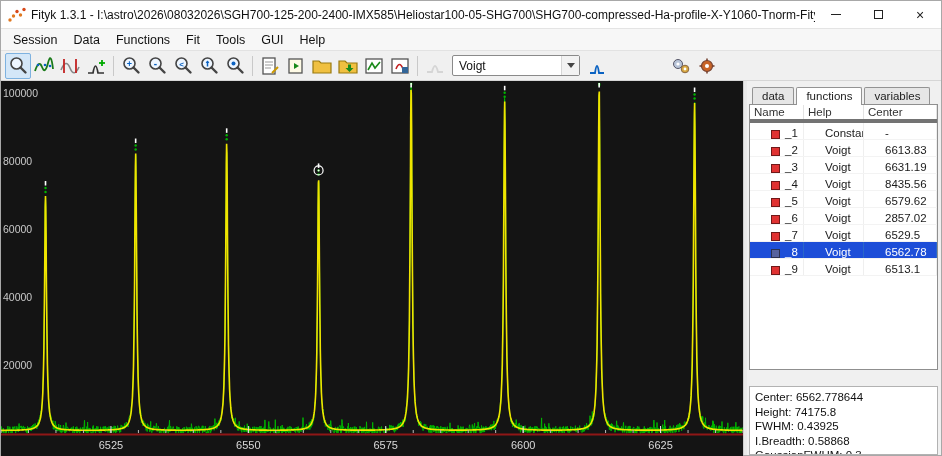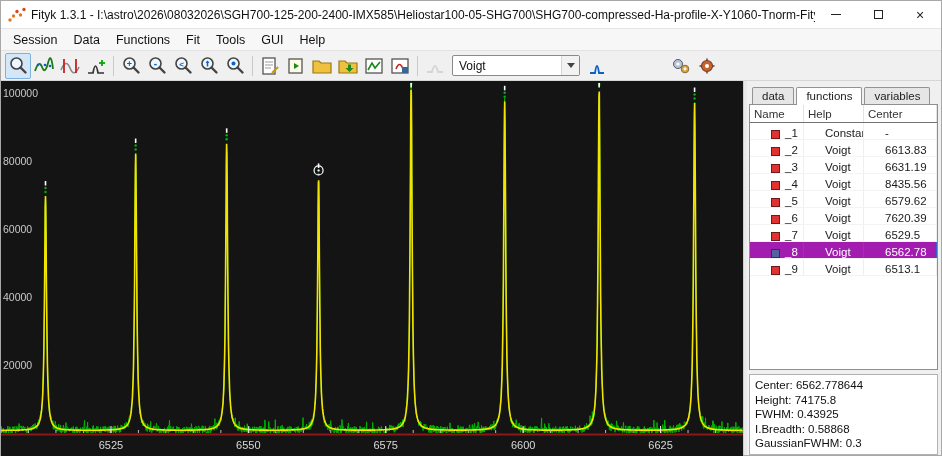--- a/index.html
+++ b/index.html
@@ -37,30 +37,30 @@
   .main{display:flex;flex:1;background:#f0f0f0;min-height:0}
   .plot{width:742px;height:376px;background:#141414;flex:0 0 742px}
   .sash{width:4px;flex:0 0 4px;background:#e9e9e9;border-left:1px solid #cfcfcf}
   .sidebar{flex:1;display:flex;flex-direction:column;padding:2px 3px 0 2px;min-width:0}
 
   .tabs{display:flex;align-items:flex-end;height:21px;gap:2px;padding-left:3px;flex:0 0 21px}
   .tab{font-size:11.5px;padding:2px 9px 2px;background:#e6e6e6;border:1px solid #939393;border-bottom:none;border-radius:2px 2px 0 0;color:#222}
   .tab.active{background:#fff;margin-bottom:-1px;padding-bottom:3px;position:relative;z-index:2}
 
   .func-table{background:#fff;border:1px solid #8f8f8f;height:266px;flex:0 0 266px;overflow:hidden;font-size:11.5px}
-  .thead{display:flex;height:18px;align-items:flex-end;border-bottom:1px solid #737373;color:#333}
+  .thead{display:flex;height:18px;align-items:flex-end;border-bottom:4px solid #737373;color:#333}
   .th{padding:0 4px;border-right:1px solid #e3e3e3;height:100%;display:flex;align-items:center}
   .c0{width:54px;flex:0 0 54px}.c1{width:60px;flex:0 0 60px}.c2{flex:1}
   .tr{display:flex;height:17px;align-items:center;border-bottom:1px solid #f3f3f3}
   .tr .td{padding:0 21px;border-right:1px solid #efefef;height:100%;display:flex;align-items:flex-end;white-space:nowrap;overflow:hidden}
-  .tr.selected{background:#a21caf;color:#fff}
+  .tr.selected{background:#1d4ed8;color:#fff}
   .tr.selected .td{border-right-color:#2a67c8}
   .swatch{width:9px;height:9px;display:inline-block;margin-right:5px;border:1px solid rgba(0,0,0,.5);flex:0 0 9px}
 
-  .info-panel{background:#fff;border:1px solid #b2b2b2;margin-top:4px;flex:1;overflow:hidden;font-size:11.5px;line-height:14.6px;padding:3px 5px;color:#111}
+  .info-panel{background:#fff;border:1px solid #b2b2b2;margin-top:16px;flex:1;overflow:hidden;font-size:11.5px;line-height:14.6px;padding:3px 5px;color:#111}
 </style>
 </head>
 <body>
 
 <div class="window">
 
   <div class="titlebar">
     <span class="app-icon">
       <svg viewBox="0 0 20 18" width="20" height="18">
         <circle cx="3" cy="14" r="1.7" fill="#e07820"></circle>
@@ -367,21 +367,21 @@
               </div>
               <div class="td c1">Voigt</div>
               <div class="td c2">6579.62</div>
             </div>
             <div class="tr">
               <div class="td c0">
                 <span class="swatch" style="background:#e03232"></span>
                 <span>_6</span>
               </div>
               <div class="td c1">Voigt</div>
-              <div class="td c2">7620.39</div>
+              <div class="td c2">2857.02</div>
             </div>
             <div class="tr">
               <div class="td c0">
                 <span class="swatch" style="background:#e03232"></span>
                 <span>_7</span>
               </div>
               <div class="td c1">Voigt</div>
               <div class="td c2">6529.5</div>
             </div>
             <div class="tr selected">

